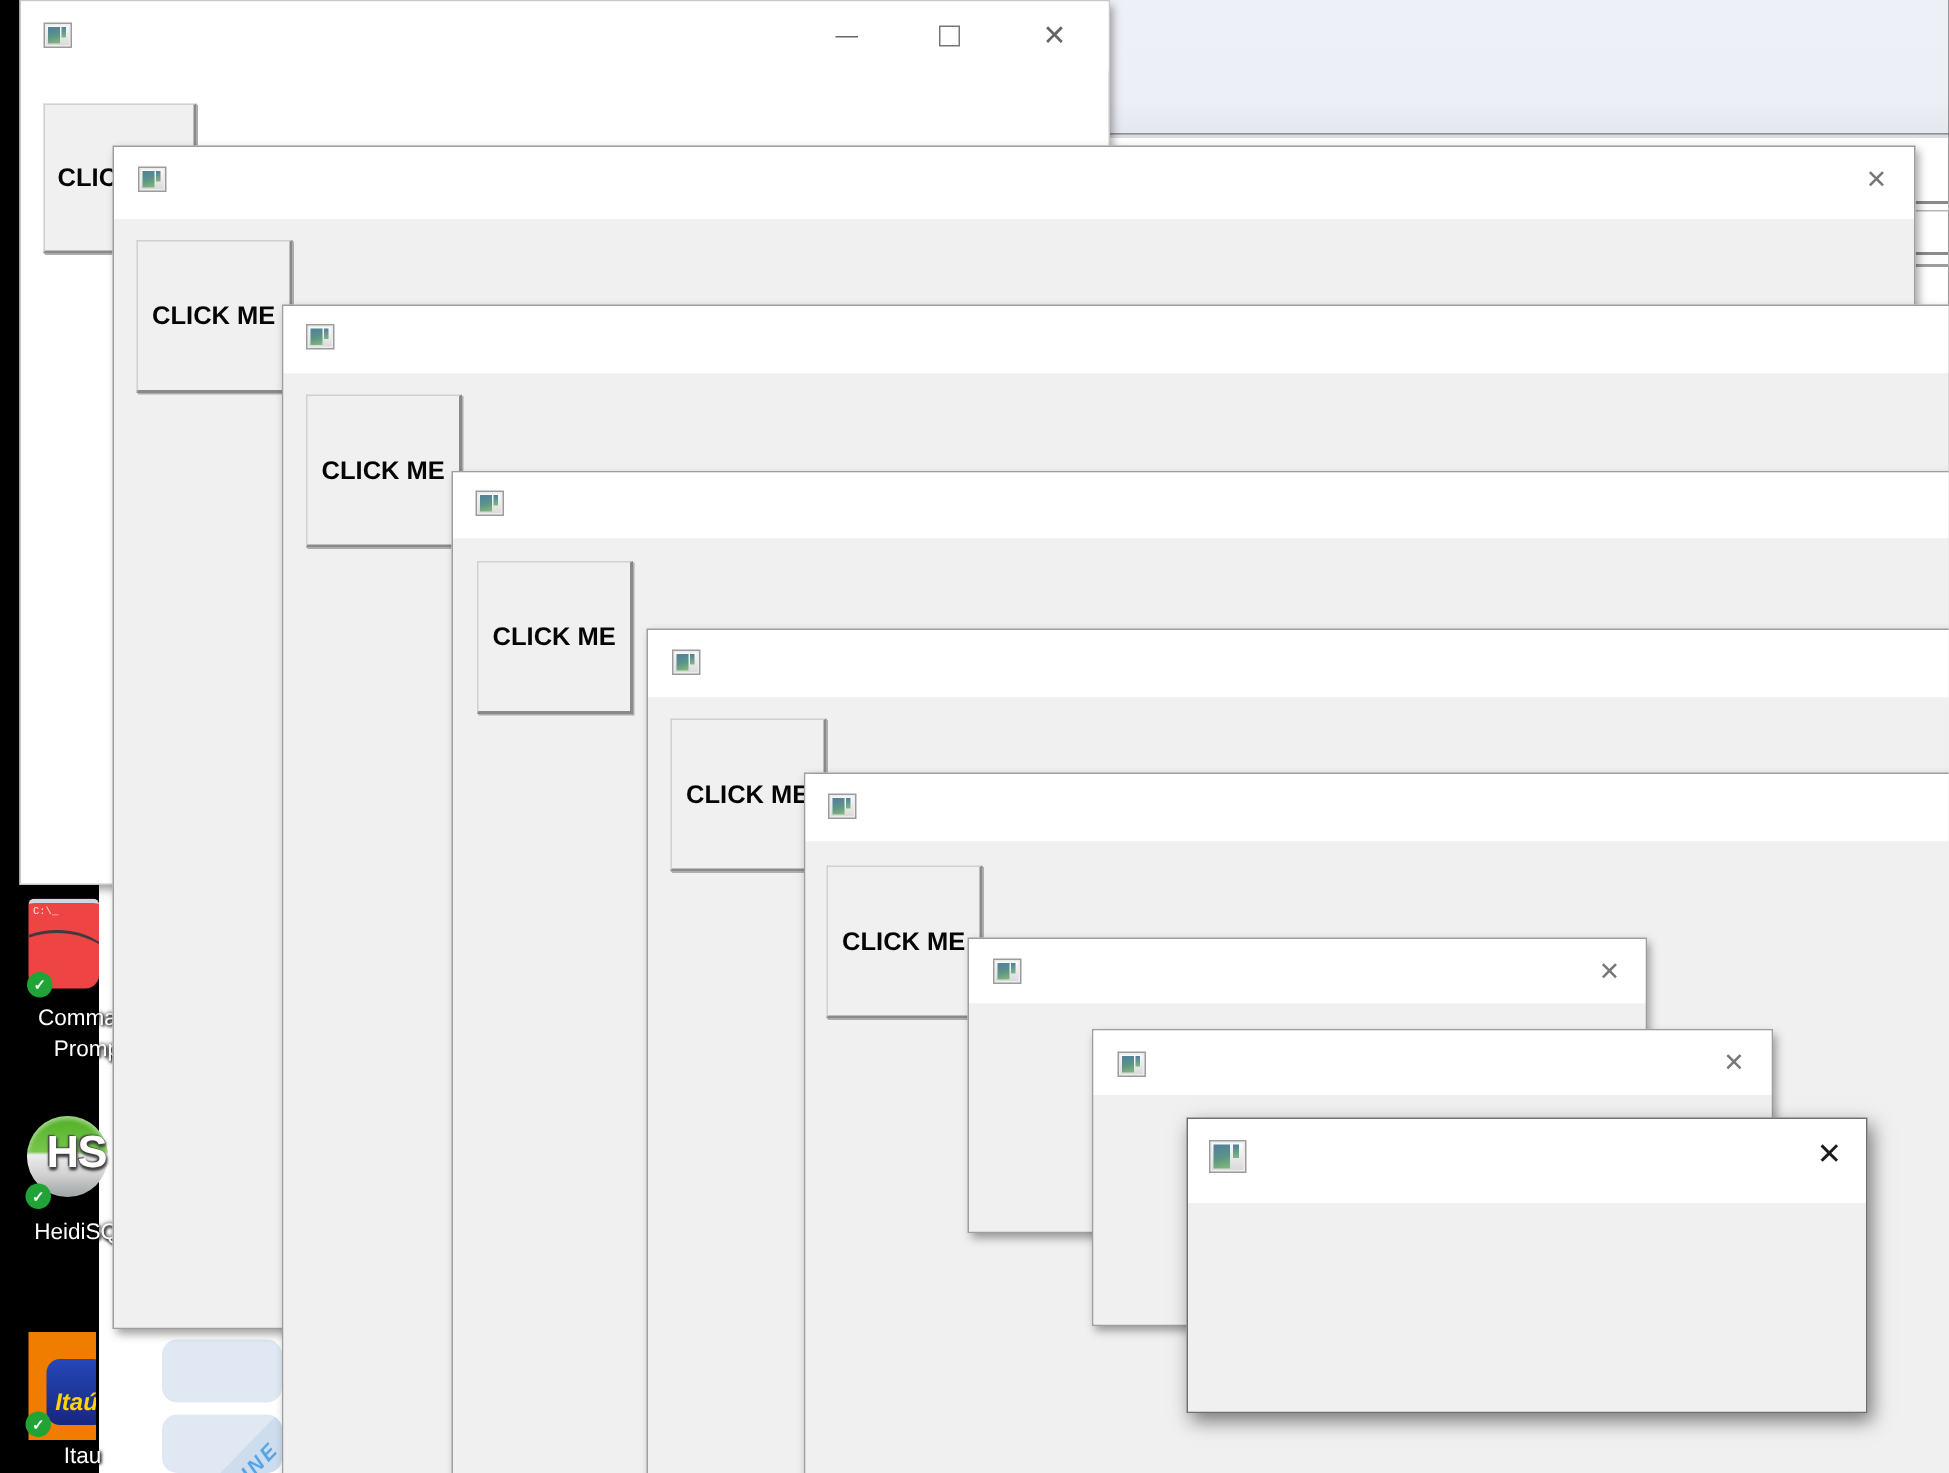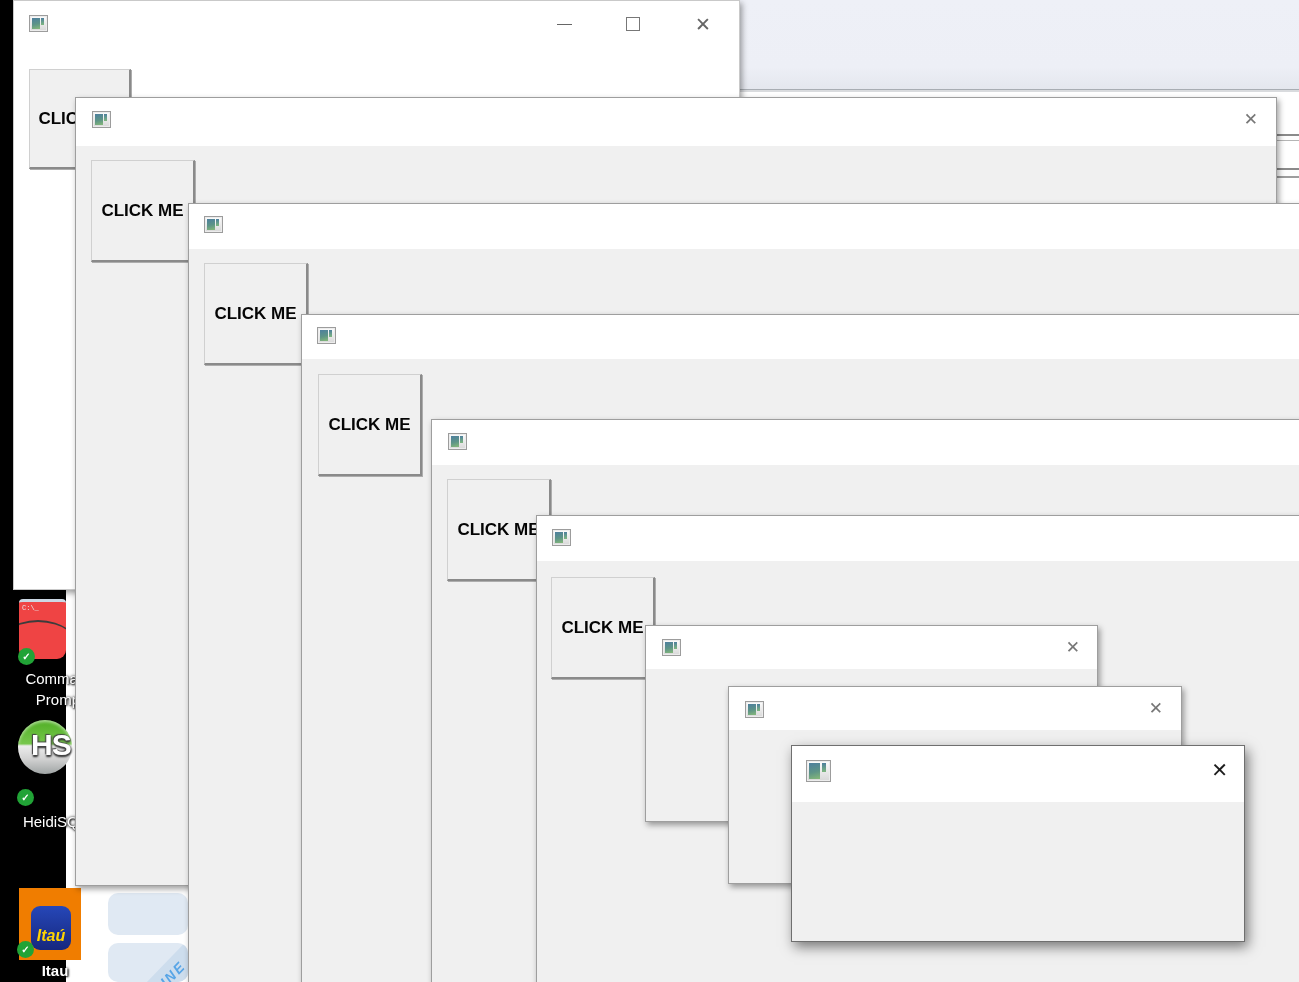--- a/index.html
+++ b/index.html
@@ -42,30 +42,30 @@
   .cmdicon{
     left:19px;top:599px;width:47px;height:57px;background:#ef4444;
     border-radius:4px 4px 9px 9px;border-top:3px solid #ccd8e4;overflow:hidden;
   }
   .cmdicon .prompt{color:#e8e8e8;font-size:7px;font-family:"Liberation Mono",monospace;padding:2px 0 0 3px;}
   .cmdicon::after{
     content:"";position:absolute;left:-26px;top:18px;width:90px;height:70px;
     border-radius:50%;border-top:2px solid #3c3c3c;
   }
   .hsicon{
-    left:18px;top:720px;width:54px;height:54px;border-radius:50%;
+    left:18px;top:744px;width:54px;height:54px;border-radius:50%;
     background:linear-gradient(180deg,#4fae24 0%,#77c74c 44%,#ececec 48%,#d2d2d2 72%,#9fa4a4 100%);
     box-shadow:inset 0 2px 3px rgba(255,255,255,.5);
     text-decoration:underline;
   }
   .hsicon .mono{
     position:absolute;left:13px;top:8px;font:bold 30px "Liberation Sans",sans-serif;
     color:#fff;text-shadow:-1px -1px 1px #444,1px 1px 2px #444,0 2px 2px #333;letter-spacing:-1px;
   }
-  .itauicon{left:19px;top:888px;width:62px;height:72px;background:#f07d00;overflow:hidden;}
+  .itauicon{left:19px;top:888px;width:45px;height:72px;background:#f07d00;overflow:hidden;}
   .itaublue{
     position:absolute;left:12px;top:18px;width:40px;height:44px;border-radius:9px;
     background:linear-gradient(180deg,#2647b8 0%,#16277e 100%);
     display:flex;align-items:flex-end;justify-content:center;
   }
   .itaublue span{font:italic bold 16px "Liberation Sans",sans-serif;color:#ffd300;padding-bottom:5px;}
 
   
   .win{position:absolute;background:#f0f0f0;border:1px solid #9e9e9e;box-shadow:2px 3px 6px rgba(0,0,0,.38);}
   .win .titlebar{position:absolute;left:0;right:0;top:0;background:#fff;}
@@ -134,21 +134,21 @@
 </div>
 
 <div class="abs itauicon">
   <div class="itaublue">
       <span>Itaú</span>
     </div>
 </div>
 <div class="abs badge" style="left:17px;top:941px;">
     <span>✓</span>
   </div>
-<div class="abs dicon-label" style="left:0px;top:960px;width:110px;font-weight:bold;">
+<div class="abs dicon-label" style="left:0px;top:960px;width:110px;">
   <div>Itau</div>
 </div>
 
 <div class="win" style="left:13px;top:0;width:725px;height:588px;background:#fff;border-color:#c9c9c9;">
   <div class="titlebar" style="height:46px;">
     <span class="tkicon" style="left:15px;top:14px;">
         <span class="pane"></span>
         <span class="vbar"></span>
       </span>
     <span></span>

